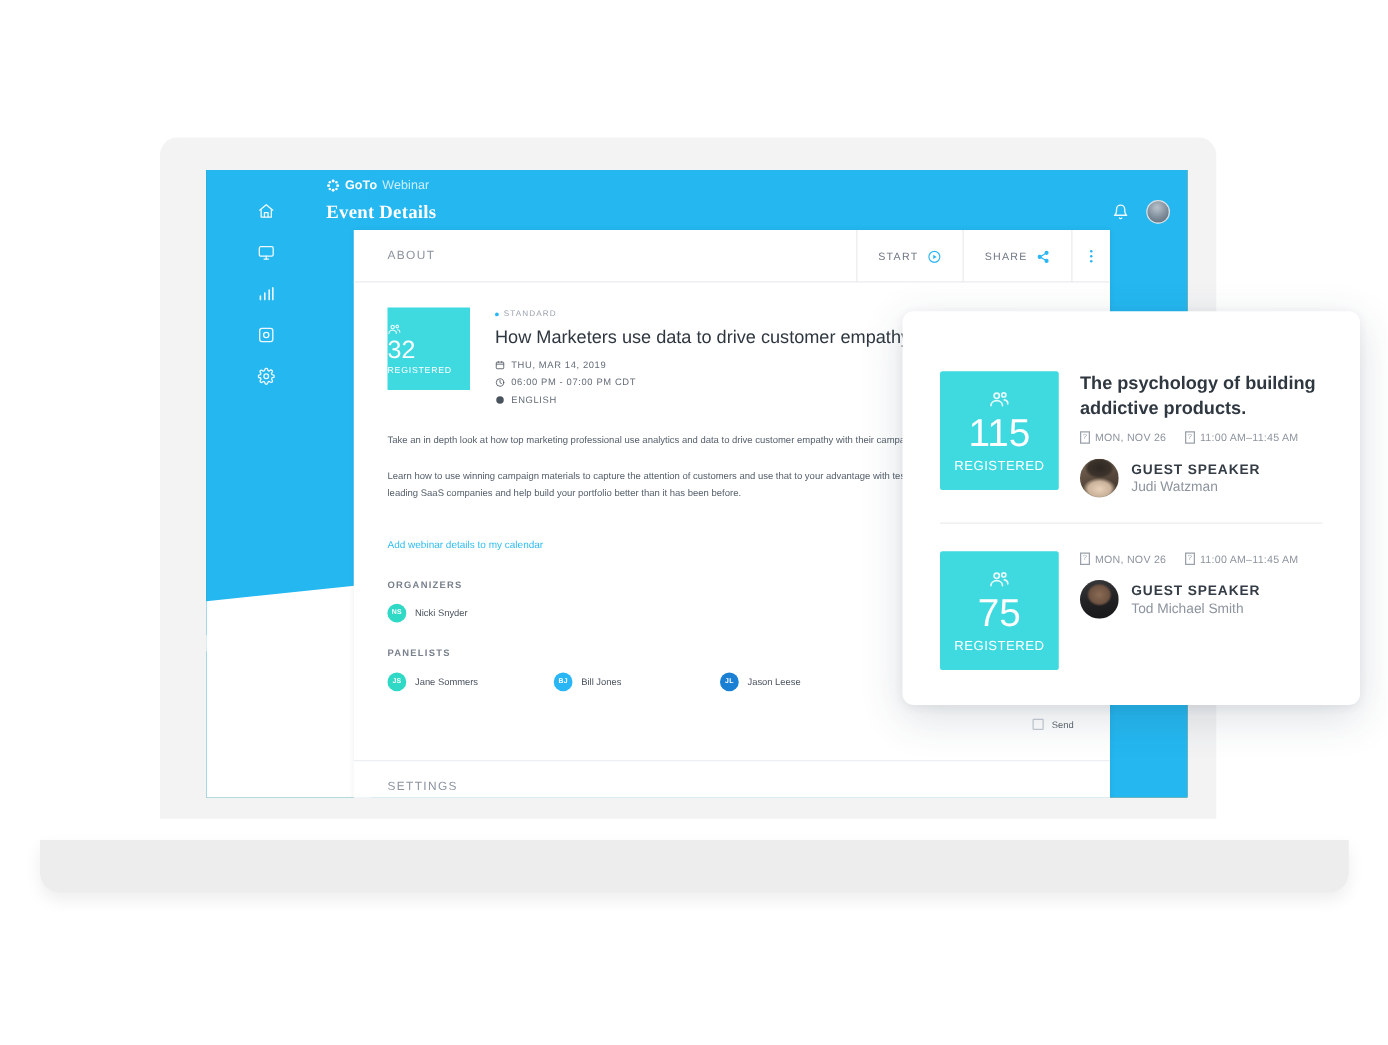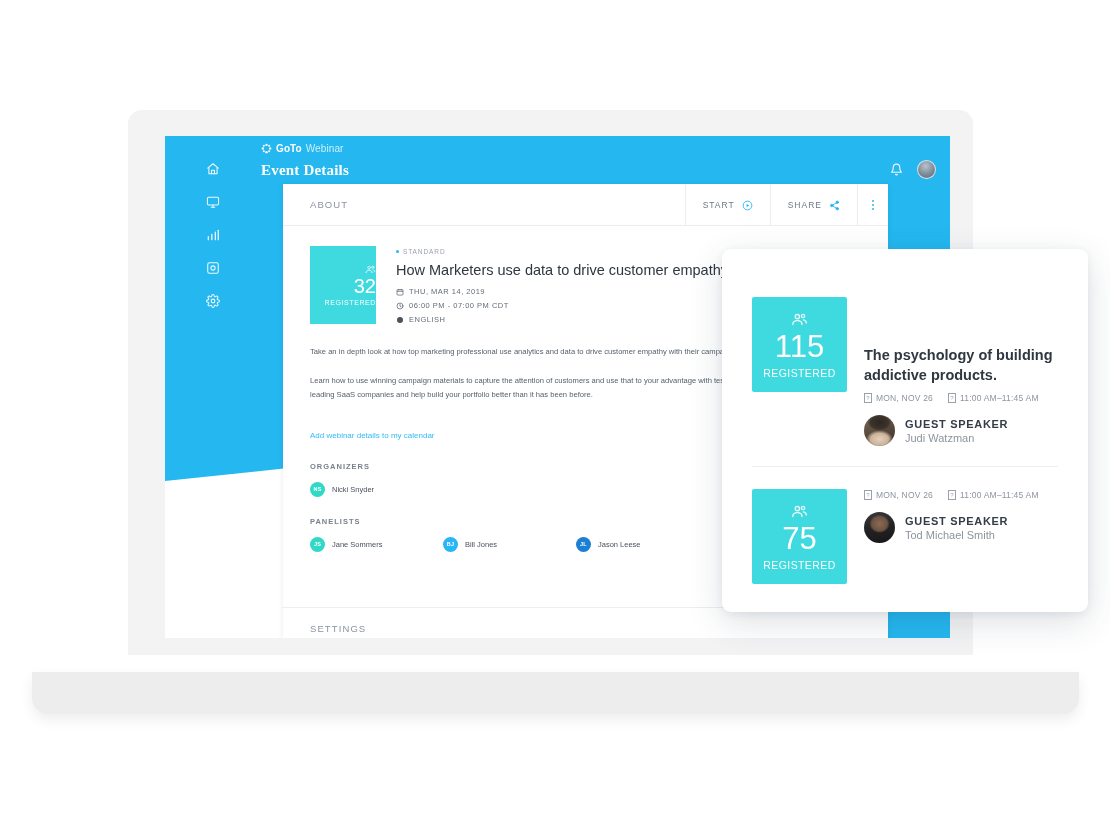--- a/index.html
+++ b/index.html
@@ -203,26 +203,26 @@
     margin: 1px 0;
   }
   .kebab-inner { display: flex; flex-direction: column; align-items: center; }
 
   
   .about-body { padding: 20px 27px 24px 27px; }
 
   .event-head { display: flex; gap: 20px; }
 
   .reg-badge {
-    width: 66px; height: 78px;
+    width: 66px; height: 66px;
     background: #3fd9e0;
     color: #ffffff;
     display: flex;
     flex-direction: column;
-    align-items: flex-end;
+    align-items: flex-start;
     justify-content: center;
     flex: 0 0 auto;
   }
   .reg-people { width: 11px; height: 11px; display: block; color: #ffffff; opacity: .85; margin-bottom: 1px; }
   .reg-count { font-size: 20px; font-weight: normal; line-height: 1; }
   .reg-word { font-size: 7px; letter-spacing: .6px; margin-top: 3px; }
 
   .event-meta { padding-top: 2px; }
   .standard-tag {
     display: flex; align-items: center; gap: 4px;
@@ -355,21 +355,20 @@
   .ev-count { font-size: 31px; line-height: 1; font-weight: normal; }
   .ev-word { font-size: 10.5px; letter-spacing: .4px; margin-top: 5px; }
 
   .ev-info { flex: 1; padding-top: 1px; min-width: 0; }
   .ev-title {
     font-size: 14.5px;
     font-weight: bold;
     color: #2f3740;
     line-height: 1.35;
     margin-bottom: 8px;
-    margin-top: 48px;
   }
   .ev-when {
     display: flex; align-items: center; gap: 4px;
     font-size: 8.5px; color: #8d949e;
     letter-spacing: .2px;
     margin-bottom: 12px;
     text-align: right;
   }
   .ev-when .gap { width: 7px; display: inline-block; }
   .glyph-box {

